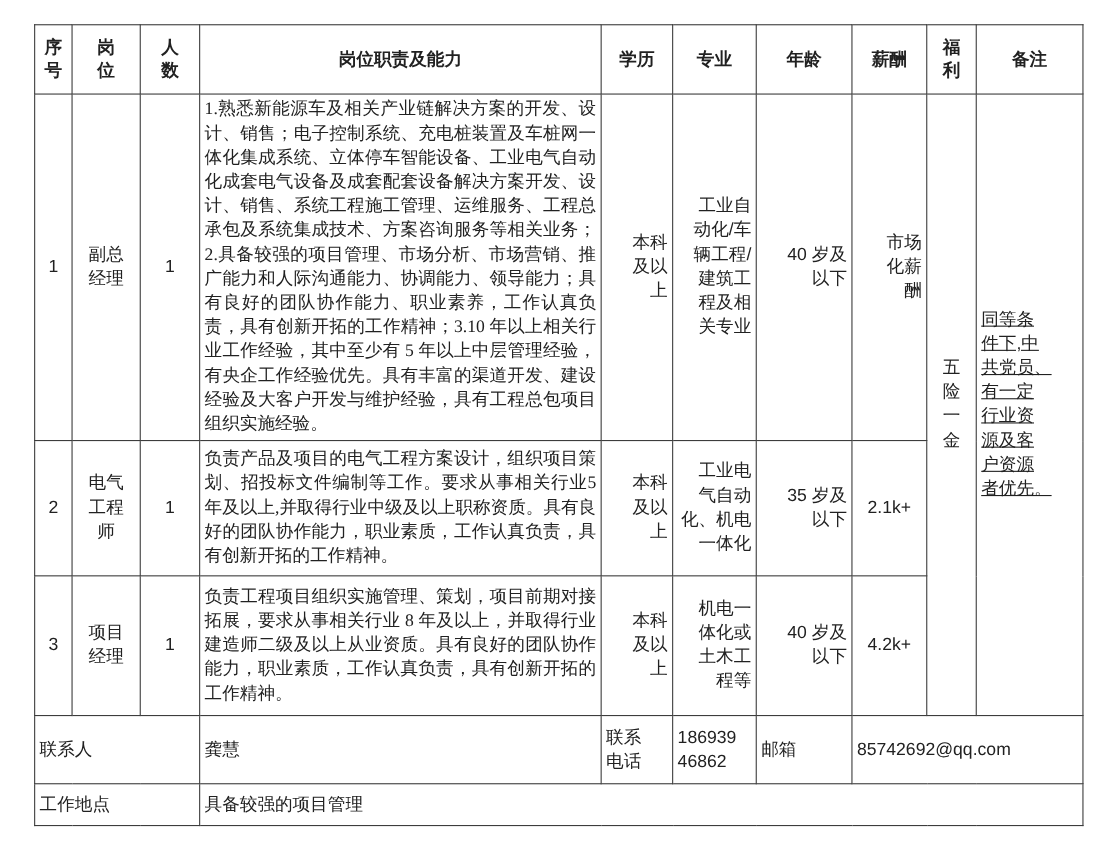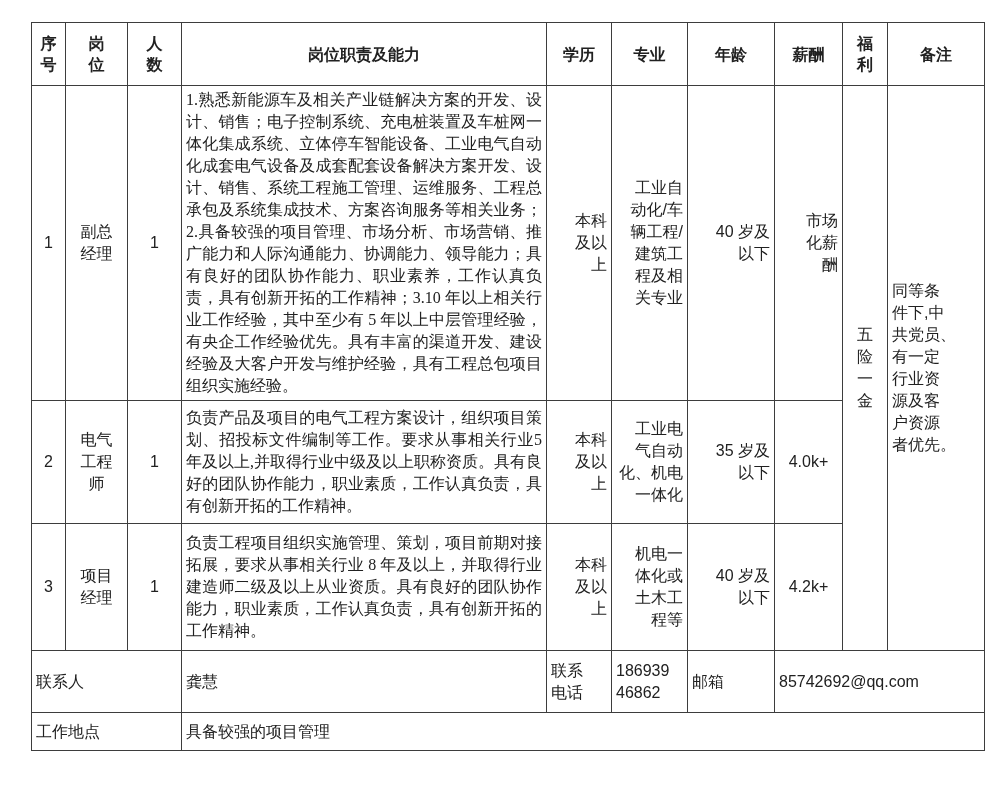--- a/index.html
+++ b/index.html
@@ -34,21 +34,21 @@
   th.l, td.l { text-align: left; padding-left: 9px; padding-right: 6px; margin-top: 12px; }
   td.c { text-align: center; }
   td.duties {
     text-align: justify;
     padding: 4px 8px 4px 7px;
     line-height: 21.5px;
     font-family: Liberation Serif, serif;
   }
   td.edu, td.major, td.age { text-align: right; padding-left: 9px; padding-right: 3px; }
   td.welfare { text-align: center; line-height: 25px; }
-  td.remark { text-align: left; padding-left: 8px; padding-right: 4px; line-height: 22px; }
+  td.remark { text-align: left; padding-left: 8px; padding-right: 4px; line-height: 22px; text-decoration: underline; }
   tr.r-head  { height: 63px; }
   tr.r-job1  { height: 315px; }
   tr.r-job2  { height: 123px; }
   tr.r-job3  { height: 127px; }
   tr.r-contact { height: 62px; }
   tr.r-location { height: 38px; }
 </style>
 </head>
 <body>
 
@@ -127,21 +127,21 @@
         <td class="duties">负责产品及项目的电气工程方案设计，组织项目策划、招投标文件编制等工作。要求从事相关行业5年及以上,并取得行业中级及以上职称资质。具有良好的团队协作能力，职业素质，工作认真负责，具有创新开拓的工作精神。</td>
         <td class="edu">本科
 及以
 上</td>
         <td class="major">工业电
 气自动
 化、机电
 一体化</td>
         <td class="age">35 岁及
 以下</td>
-        <td class="c">4.0k+</td>
+        <td class="c">2.1k+</td>
       </tr>
 
       <tr class="r-job3">
         <td class="c">3</td>
         <td class="c">项目
 经理</td>
         <td class="c">1</td>
         <td class="duties">负责工程项目组织实施管理、策划，项目前期对接拓展，要求从事相关行业 8 年及以上，并取得行业建造师二级及以上从业资质。具有良好的团队协作能力，职业素质，工作认真负责，具有创新开拓的工作精神。</td>
         <td class="edu">本科
 及以

